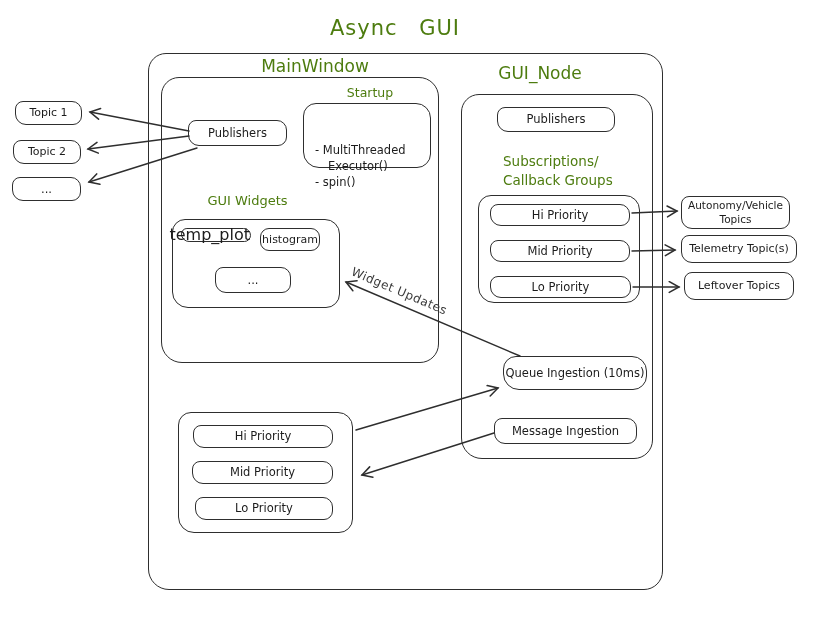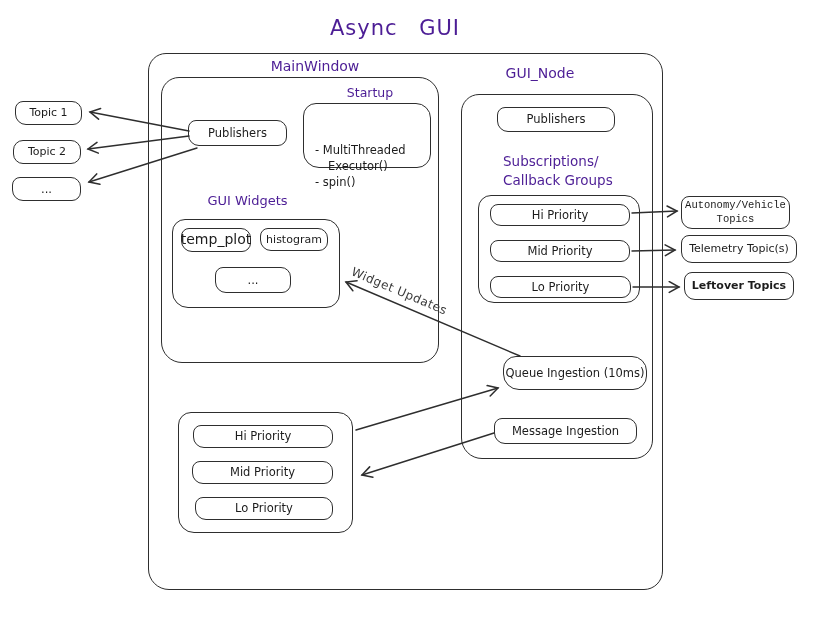--- a/index.html
+++ b/index.html
@@ -13,38 +13,38 @@
     display:flex;align-items:center;justify-content:center;text-align:center;
     font-size:11.5px;color:#1c1c1c;box-sizing:border-box;line-height:1.25;
   }
   .r-sm{border-radius:8px 10px 9px 11px;}
   .r-md{border-radius:13px 15px 14px 16px;}
   .r-lg{border-radius:18px 20px 19px 21px;}
   .group{background:#ffffff;}
   .frame{background:transparent;}
   .lbl{
     position:absolute;display:flex;align-items:center;justify-content:center;
-    text-align:center;color:#4c1d95;white-space:nowrap;
+    text-align:center;color:#4d7c0f;white-space:nowrap;
   }
   .lbl-left{justify-content:flex-start;text-align:left;}
   .title{font-size:21px;letter-spacing:1px;word-spacing:14px;}
-  .sect{font-size:14px;}
+  .sect{font-size:17px;}
   .sub{font-size:13px;}
   .small{font-size:12.5px;}
   .startup-text{
     position:absolute;font-size:11.5px;line-height:1.4;text-align:left;margin-top:30px;
   }
   .startup-text .indent{padding-left:13px;}
   .rot-label{
     position:absolute;font-size:12px;color:#3a3a3a;white-space:nowrap;
     transform:rotate(23deg);transform-origin:left center;letter-spacing:.5px;
   }
   svg.arrows{position:absolute;inset:0;width:821px;height:634px;pointer-events:none;}
   svg.arrows line{stroke:#2e2e2e;stroke-width:1.4;stroke-linecap:round;}
-  .wrap2{white-space:normal;padding:2px 4px;font-family:Liberation Mono, monospace;}
+  .wrap2{white-space:normal;padding:2px 4px;}
 </style>
 </head>
 <body>
 
 <div class="canvas">
 
   <div class="lbl title" style="left:295px;top:14px;width:200px;height:28px;">Async GUI</div>
 
   <div class="box r-lg frame" style="left:148px;top:53px;width:515px;height:537px;"></div>
 
@@ -58,24 +58,24 @@
   <div class="lbl small" style="left:330px;top:84px;width:80px;height:16px;">Startup</div>
   <div class="box r-md" style="left:303px;top:103px;width:128px;height:65px;"></div>
   <div class="startup-text" style="left:315px;top:112px;width:112px;">
     <div>- MultiThreaded</div>
     <div class="indent">Executor()</div>
     <div>- spin()</div>
   </div>
 
   <div class="lbl sub" style="left:195px;top:191px;width:105px;height:18px;">GUI Widgets</div>
   <div class="box r-md group" style="left:172px;top:219px;width:168px;height:89px;"></div>
-  <div class="box r-sm" style="left:181px;top:228px;width:70px;height:24px;font-size:14px;">
+  <div class="box r-sm" style="left:181px;top:228px;width:70px;height:14px;font-size:16px;justify-content:flex-end;">
     <span>temp_plot</span>
   </div>
-  <div class="box r-sm" style="left:260px;top:228px;width:68px;height:23px;font-size:11px;">
+  <div class="box r-sm" style="left:260px;top:228px;width:60px;height:23px;font-size:11px;border-radius:9px;">
     <span>histogram</span>
   </div>
   <div class="box r-sm" style="left:215px;top:267px;width:76px;height:26px;">
     <span>...</span>
   </div>
 
   <div class="box r-md group" style="left:178px;top:412px;width:175px;height:121px;"></div>
   <div class="box r-sm" style="left:193px;top:425px;width:140px;height:23px;">
     <span>Hi Priority</span>
   </div>
@@ -109,34 +109,34 @@
   <div class="box r-md" style="left:503px;top:356px;width:144px;height:34px;">
     <span>Queue Ingestion (10ms)</span>
   </div>
   <div class="box r-sm" style="left:494px;top:418px;width:143px;height:26px;">
     <span>Message Ingestion</span>
   </div>
 
   <div class="box r-sm" style="left:15px;top:101px;width:67px;height:24px;font-size:11px;">
     <span>Topic 1</span>
   </div>
-  <div class="box r-sm" style="left:13px;top:140px;width:68px;height:24px;font-size:11px;border-radius:10px;">
+  <div class="box r-sm" style="left:13px;top:140px;width:68px;height:24px;font-size:11px;">
     <span>Topic 2</span>
   </div>
   <div class="box r-sm" style="left:12px;top:177px;width:69px;height:24px;">
     <span>...</span>
   </div>
 
   <div class="box r-sm wrap2" style="left:681px;top:196px;width:109px;height:33px;font-size:10.5px;">
     <span>Autonomy/Vehicle Topics</span>
   </div>
   <div class="box r-sm" style="left:681px;top:235px;width:116px;height:28px;font-size:11px;">
     <span>Telemetry Topic(s)</span>
   </div>
-  <div class="box r-sm" style="left:684px;top:272px;width:110px;height:28px;font-size:11px;font-weight:bold;">
+  <div class="box r-sm" style="left:684px;top:272px;width:110px;height:28px;font-size:11px;">
     <span>Leftover Topics</span>
   </div>
 
   <div class="rot-label" style="left:352px;top:264px;">Widget Updates</div>
 
   <svg class="arrows" viewBox="0 0 821 634">
     <defs>
       <marker id="ah" viewBox="0 0 12 12" refX="10" refY="6" markerWidth="13" markerHeight="13" orient="auto" markerUnits="userSpaceOnUse">
         <path d="M1,1 L10,6 L1,11" fill="none" stroke="#2e2e2e" stroke-width="1.4" stroke-linecap="round"></path>
       </marker>

